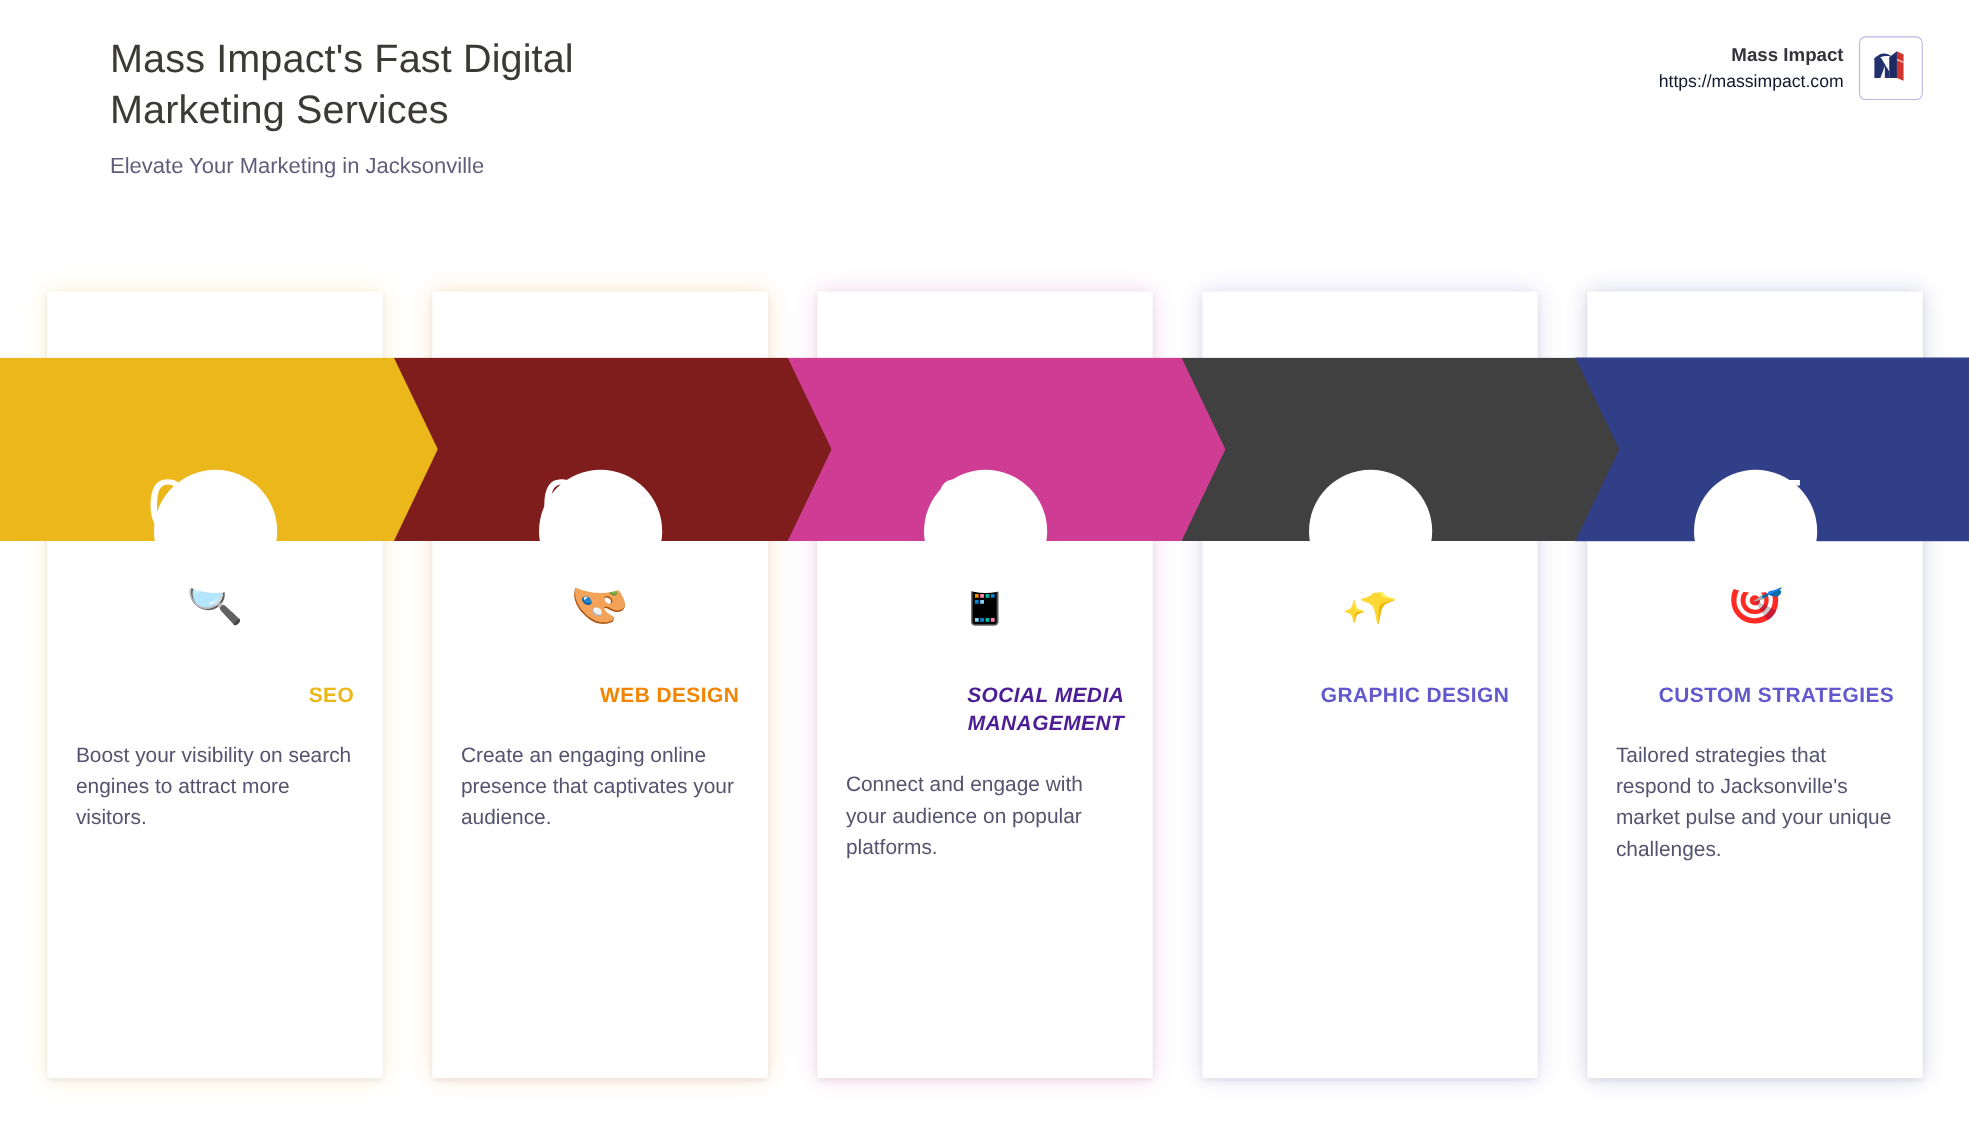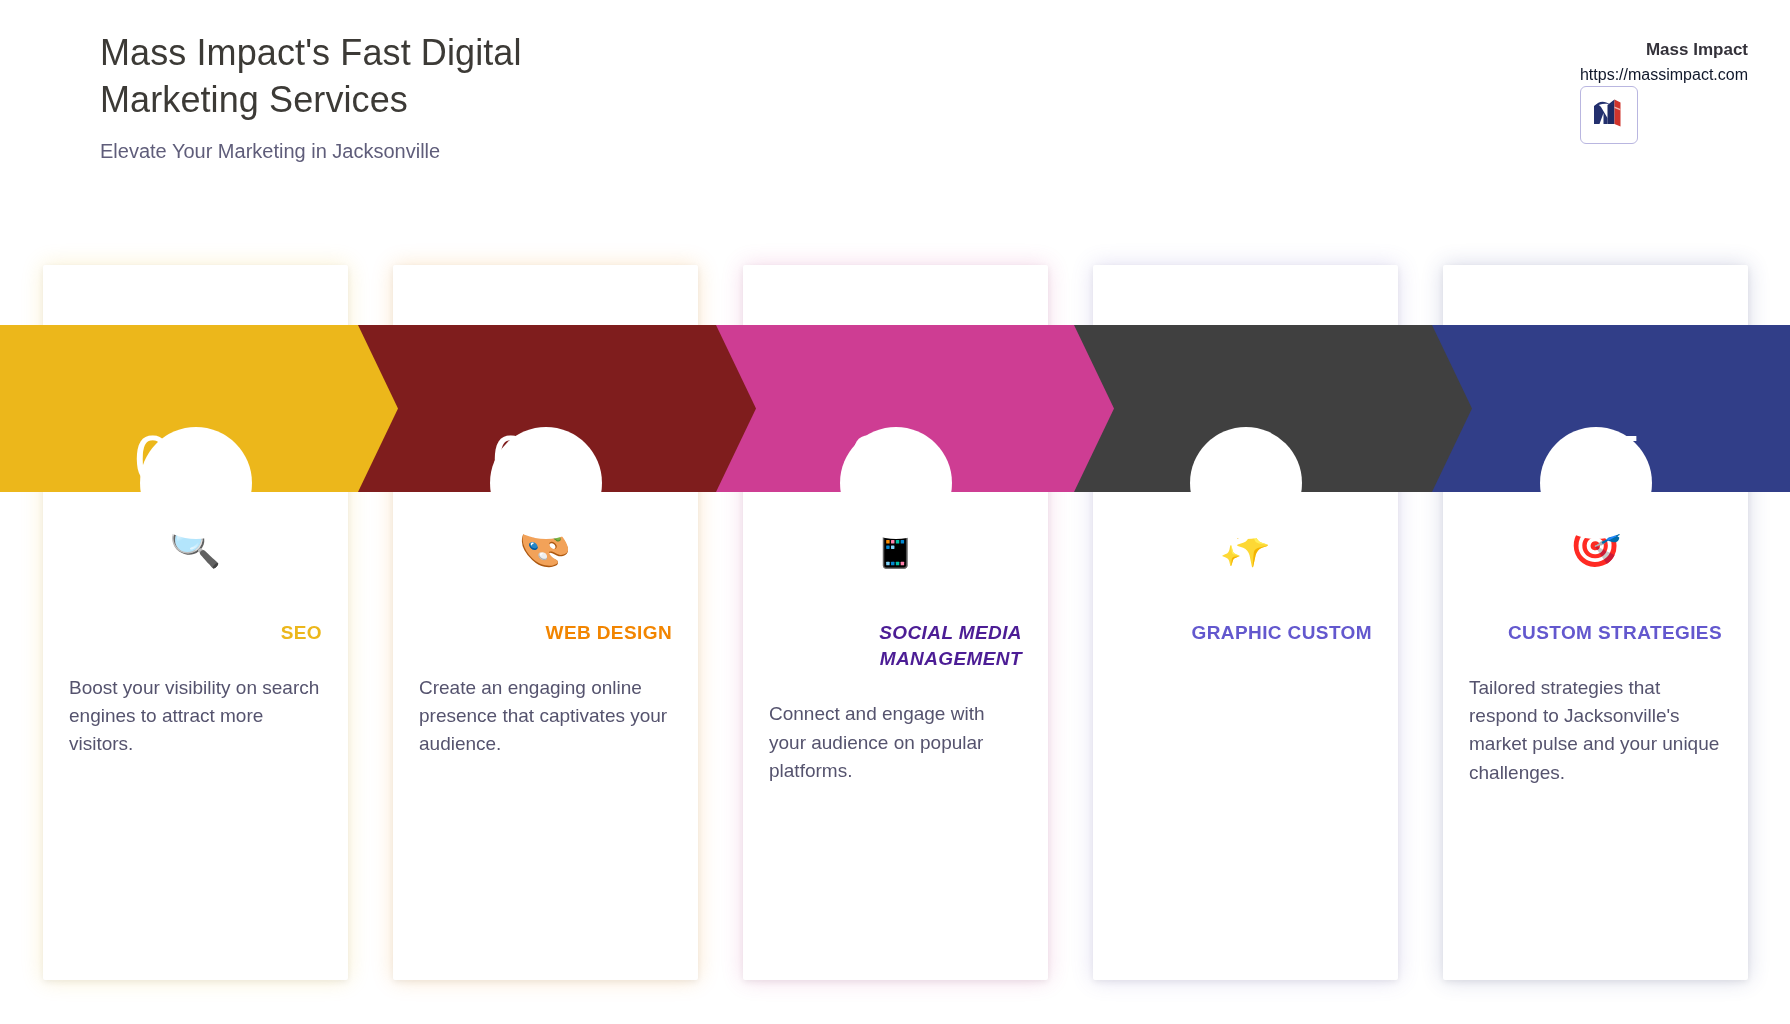--- a/index.html
+++ b/index.html
@@ -42,21 +42,21 @@
     margin: 16px 0 0 0;
     font-weight: 400;
   }
 
   .brand-block {
     position: absolute;
     right: 42px;
     top: 33px;
     display: flex;
     align-items: flex-start;
-    flex-direction: column;
+    gap: 14px;
   }
   .brand-text {
     text-align: right;
     padding-top: 6px;
   }
   .brand-name {
     font-size: 17px;
     font-weight: bold;
     color: #34323a;
     line-height: 1.35;
@@ -219,21 +219,21 @@
         <div class="card-inner">
           <div class="card-emoji">📱</div>
           <div class="card-title" style="color: #4c1d95; font-style: italic;">SOCIAL MEDIA MANAGEMENT</div>
           <div class="card-desc">Connect and engage with your audience on popular platforms.</div>
         </div>
       </div>
       <div class="card" style="left: 1093px; box-shadow: rgba(103, 88, 192, 0.2) 0px 0px 22px, rgba(0, 0, 0, 0.07) 0px 2px 6px;">
         <div class="notch"></div>
         <div class="card-inner">
           <div class="card-emoji">✨</div>
-          <div class="card-title" style="color: rgb(99, 88, 206);">GRAPHIC CUSTOM</div>
+          <div class="card-title" style="color: rgb(99, 88, 206);">GRAPHIC DESIGN</div>
         </div>
       </div>
       <div class="card" style="left: 1443px; box-shadow: rgba(49, 62, 136, 0.2) 0px 0px 22px, rgba(0, 0, 0, 0.07) 0px 2px 6px;">
         <div class="notch"></div>
         <div class="card-inner">
           <div class="card-emoji">🎯</div>
           <div class="card-title" style="color: rgb(99, 88, 206);">CUSTOM STRATEGIES</div>
           <div class="card-desc">Tailored strategies that respond to Jacksonville's market pulse and your unique challenges.</div>
         </div>
       </div>

